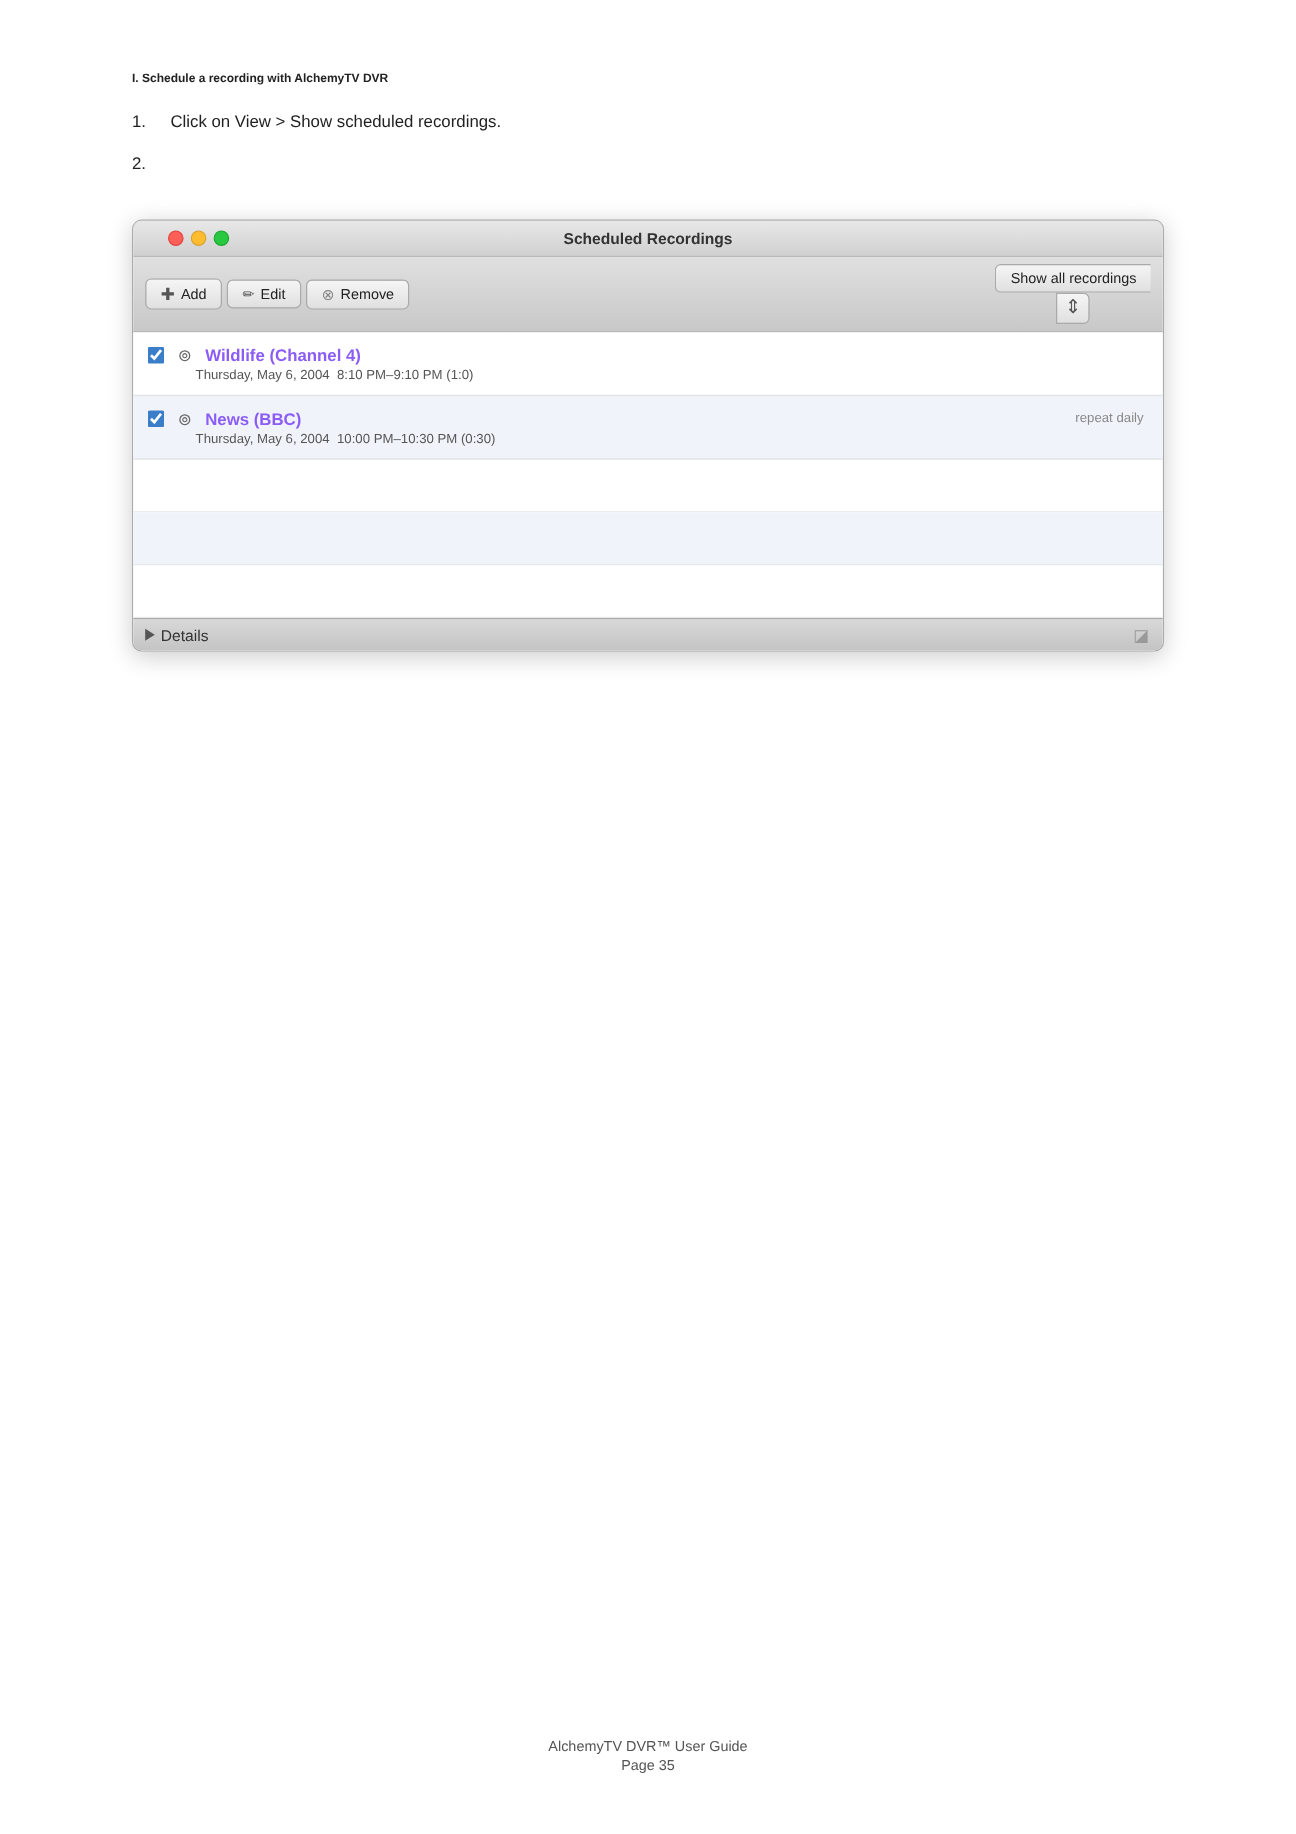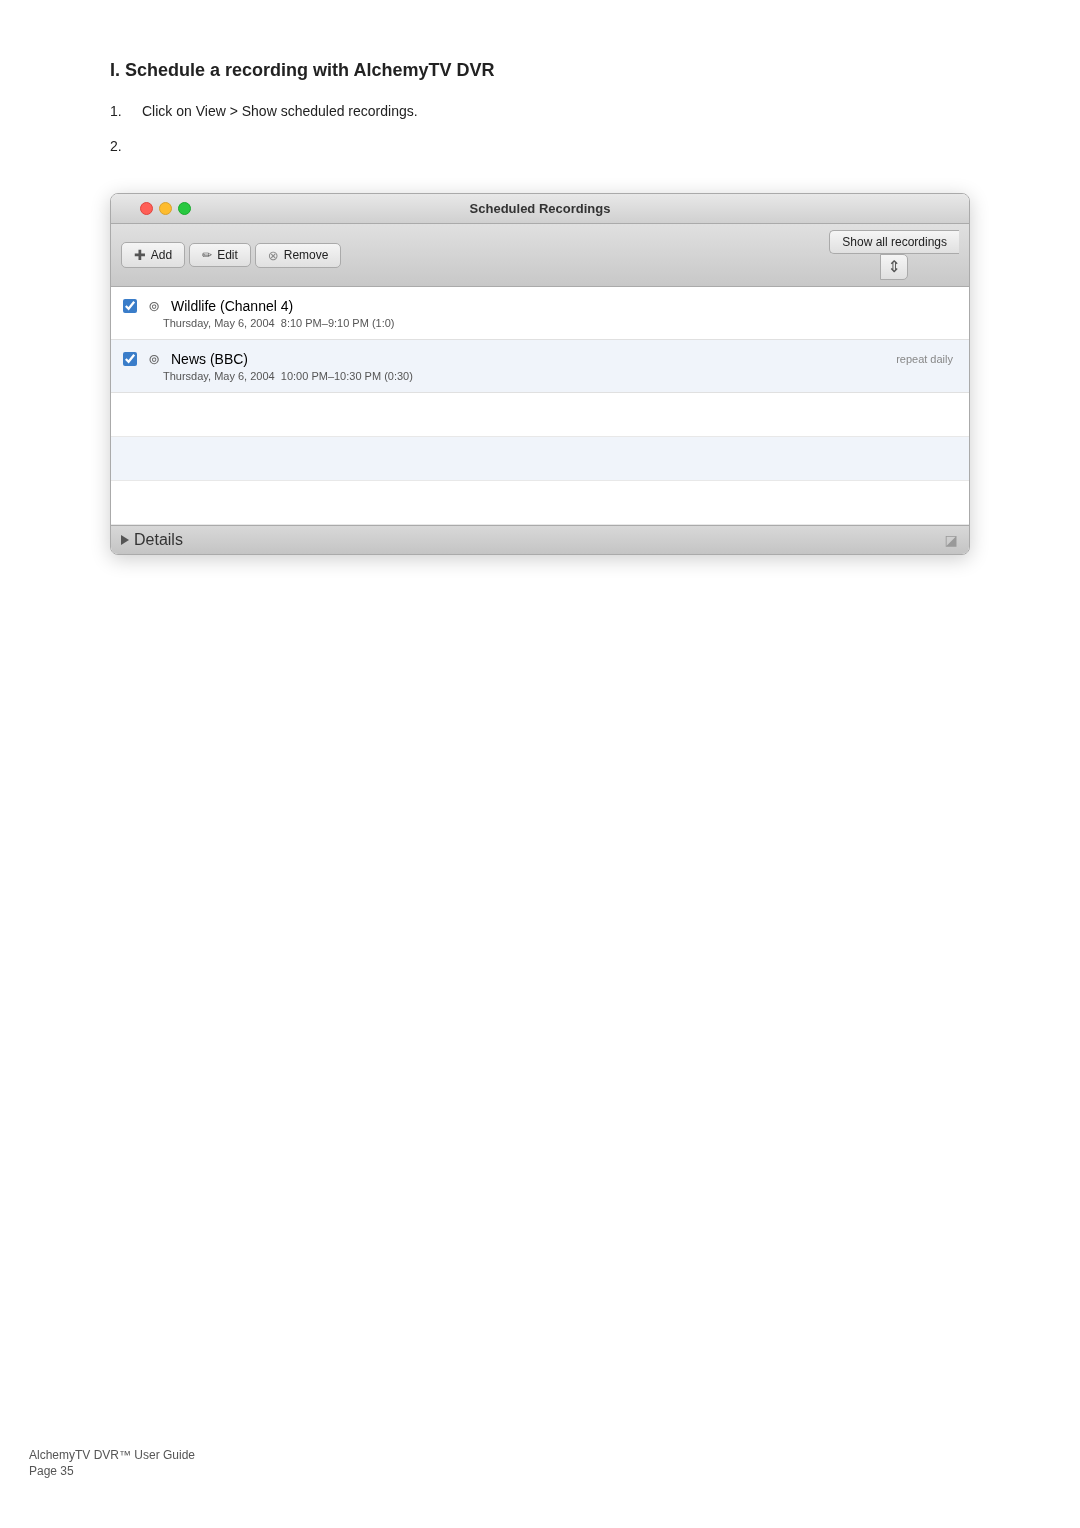--- a/index.html
+++ b/index.html
@@ -14,21 +14,21 @@
     }
 
     
     .page-content {
       max-width: 860px;
       margin: 0 auto;
     }
 
     .section-title {
       font-weight: bold;
-      font-size: 18px;
+      font-size: 10px;
       margin-bottom: 20px;
     }
 
     .step-list {
       list-style: none;
       margin-bottom: 36px;
     }
 
     .step-list li {
       display: flex;
@@ -171,22 +171,22 @@
       height: 18px;
       color: #888;
       display: flex;
       align-items: center;
       justify-content: center;
       font-size: 14px;
     }
 
     .row-title {
       font-size: 14px;
-      font-weight: normal;
-      color: #000000;
+      font-weight: bold;
+      color: #8b5cf6;
     }
 
     .row-subtitle {
       font-size: 11px;
       color: #555;
       margin-top: 2px;
       margin-left: 40px;
     }
 
     .row-repeat {
@@ -212,21 +212,21 @@
       padding: 5px 10px;
       display: flex;
       align-items: center;
       justify-content: space-between;
     }
 
     .details-btn {
       display: flex;
       align-items: center;
       gap: 5px;
-      font-size: 16px;
+      font-size: 13px;
       color: #333;
       cursor: pointer;
       background: none;
       border: none;
     }
 
     .details-triangle {
       width: 0;
       height: 0;
       border-top: 5px solid transparent;
@@ -249,27 +249,27 @@
       text-align: center;
       font-style: italic;
       font-size: 13px;
       color: #444;
       margin-top: 8px;
       margin-bottom: 60px;
     }
 
     
     .page-footer {
+      text-align: center;
       position: absolute;
       bottom: 50px;
       left: 0;
       right: 0;
       font-size: 12px;
       color: #555;
-      margin-left: 29px;
     }
 
     .page-footer .footer-title { margin-bottom: 2px; }
     .page-footer .footer-page { }
 
     
     .plus-icon { font-size: 14px; color: #555; }
     .pencil-icon { font-size: 12px; color: #555; }
     .remove-circle { font-size: 13px; color: #888; }
   </style>

